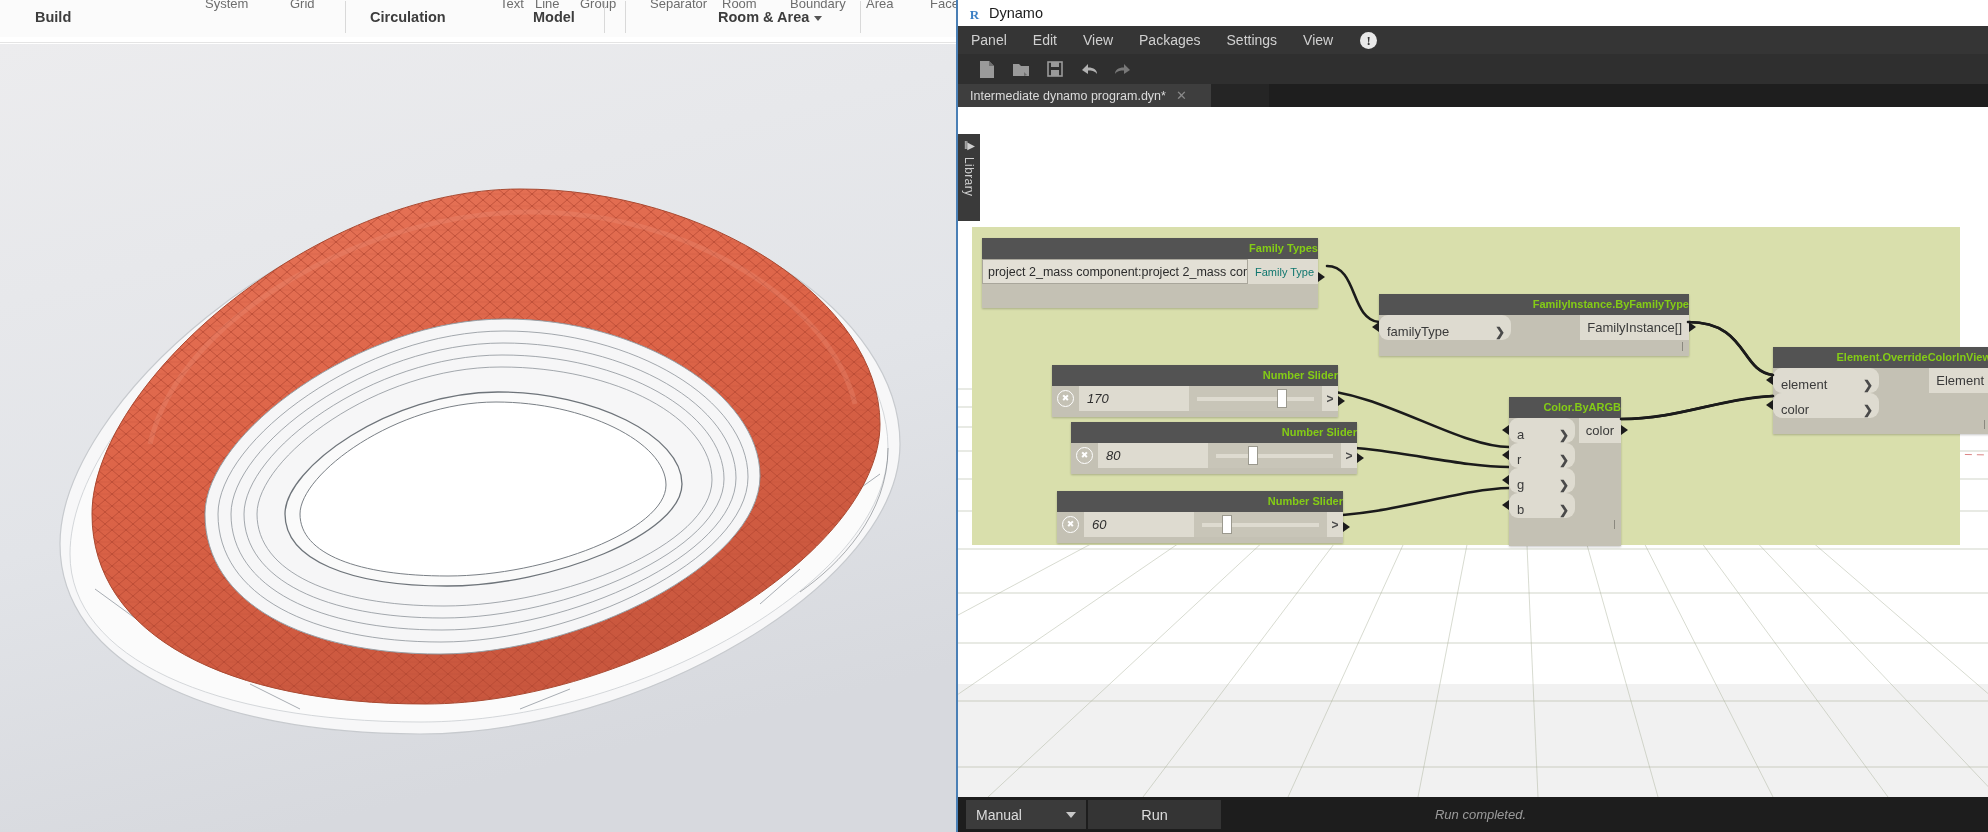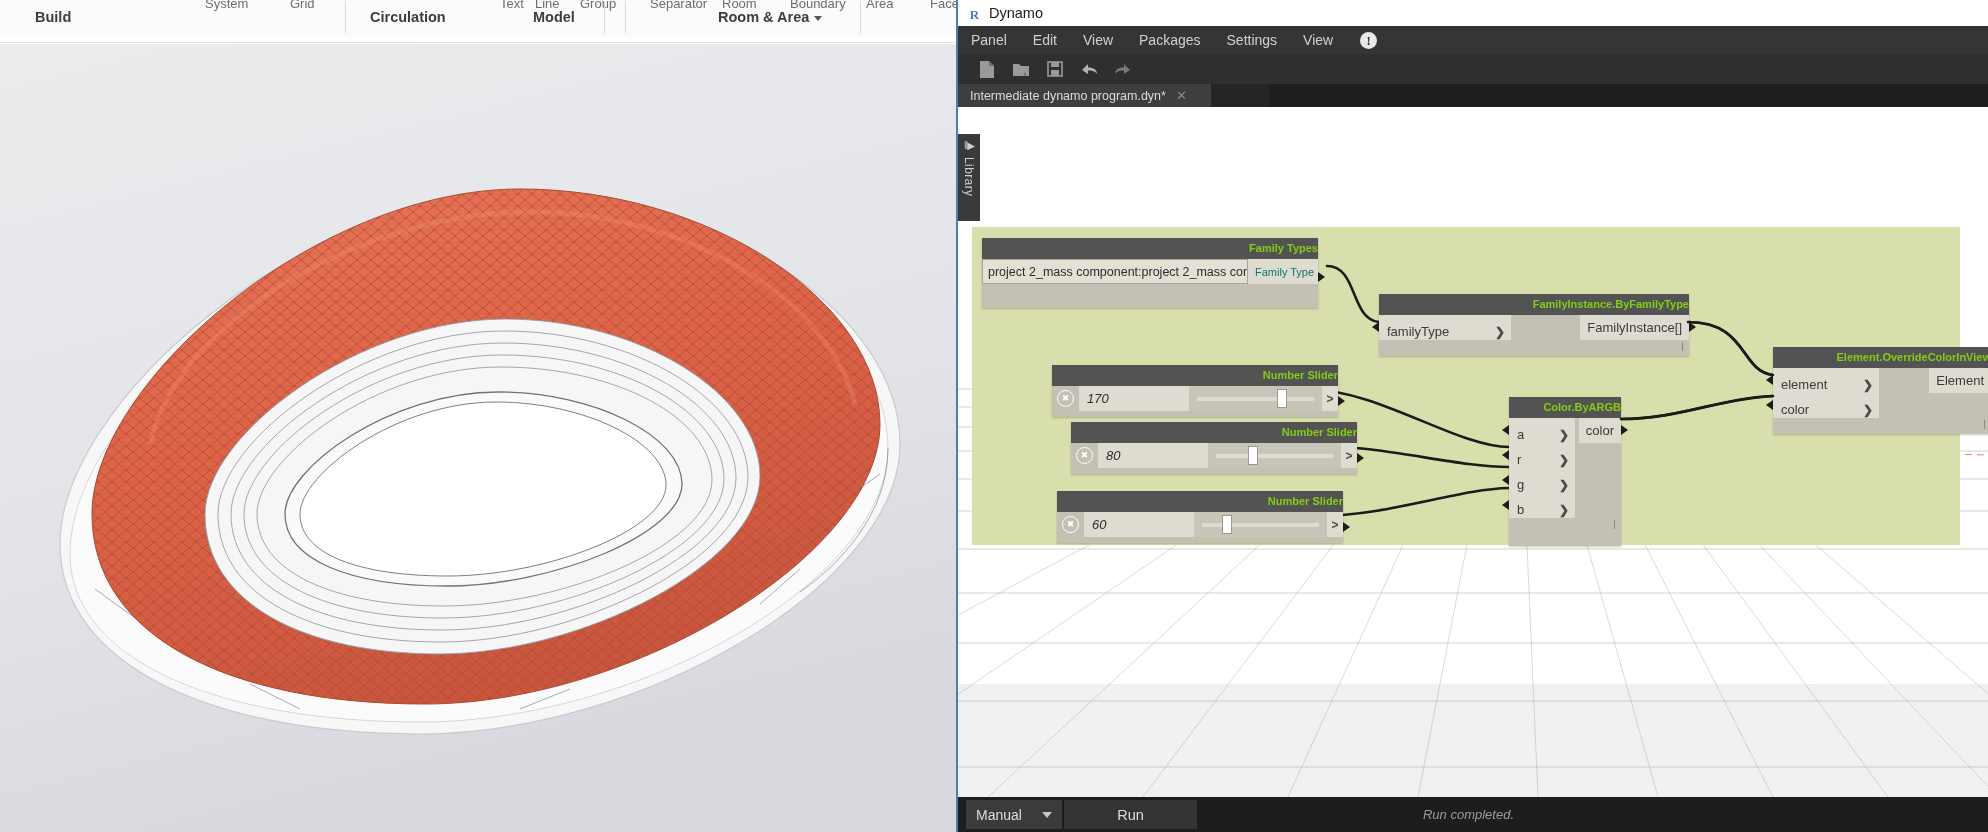--- a/index.html
+++ b/index.html
@@ -242,20 +242,21 @@
     align-items: stretch;
     height: 25px;
   }
   .port-in {
     background: #dedbd0;
     display: flex; align-items: center;
     justify-content: space-between;
     padding: 8px 6px 0 8px;
     font-size: 13px;
     color: #3a3a3a;
+    border-radius: 9px;
   }
   .port-in .chev {
     font-size: 12px; font-weight: bold; color: #4a4a4a;
   }
   .port-out {
     background: #dedbd0;
     display: flex; align-items: center;
     padding: 0 7px;
     font-size: 13px;
     color: #3a3a3a;
@@ -385,21 +386,21 @@
   }
 
   
   #dyn-status {
     position: absolute; left: 0; top: 797px;
     width: 1032px; height: 35px;
     background: #1d1d1d;
     display: flex; align-items: stretch;
   }
   #run-mode {
-    width: 96px;
+    width: 120px;
     background: #3b3b3b;
     margin: 3px 2px 3px 8px;
     display: flex; align-items: center;
     justify-content: space-between;
     padding: 0 10px;
     font-size: 14px;
     color: #dcdcdc;
   }
   #run-mode .arrow {
     border-left: 5px solid transparent;

